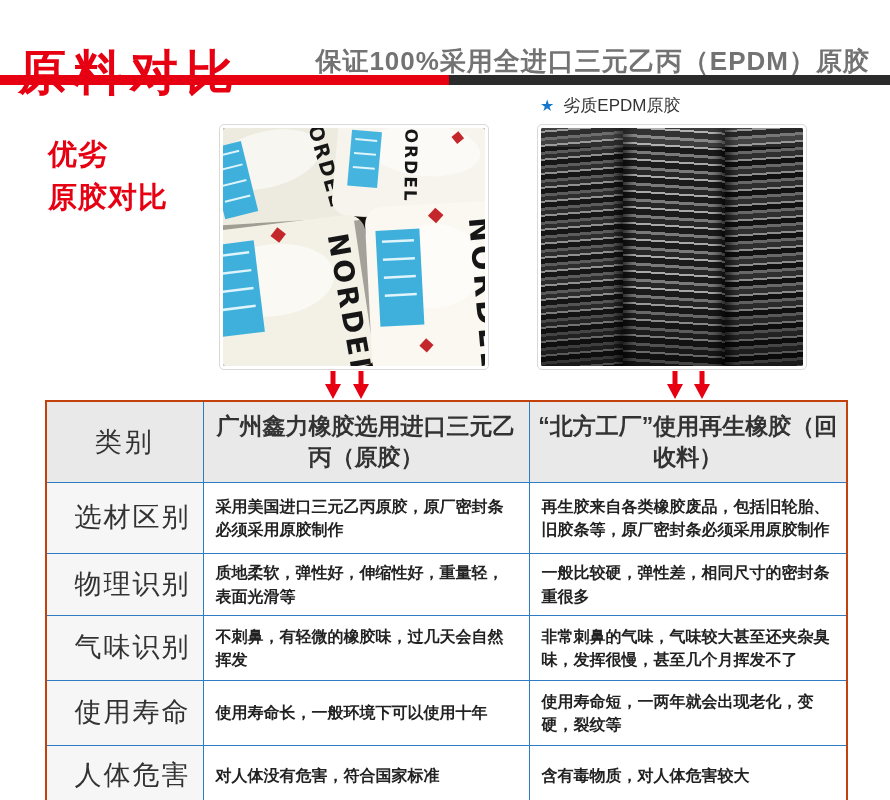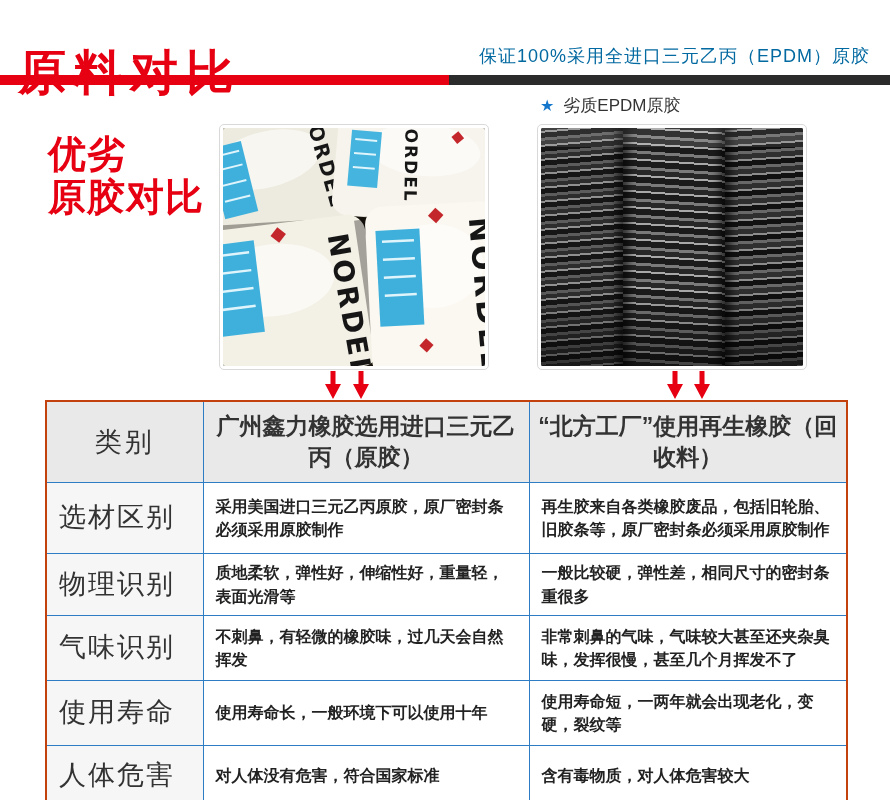--- a/index.html
+++ b/index.html
@@ -2,29 +2,29 @@
 <html><head>
 <meta charset="utf-8">
 <style>
   html,body{margin:0;padding:0;background:#fff;}
   .canvas{position:relative;width:890px;height:800px;background:#fff;overflow:hidden;
           font-family:"Liberation Sans","DejaVu Sans",sans-serif;}
 
   
   .page-title{position:absolute;left:18px;top:9px;font-size:48px;font-weight:bold;
               color:#e60012;letter-spacing:8px;white-space:nowrap;}
-  .subtitle{position:absolute;right:20px;top:44px;font-size:18px;font-weight:normal;
-            color:#0369a1;white-space:nowrap;letter-spacing:1px;}
+  .subtitle{position:absolute;right:20px;top:44px;font-size:26px;font-weight:bold;
+            color:#737373;white-space:nowrap;letter-spacing:1px;}
   .bar{position:absolute;left:0;top:75px;width:890px;height:10px;font-size:0;}
   .bar-red{display:inline-block;width:449px;height:10px;background:#e60012;vertical-align:top;}
   .bar-dark{display:inline-block;width:441px;height:10px;background:#2b2b2b;vertical-align:top;}
 
   
   .side-heading{position:absolute;left:48px;top:133px;color:#e60012;font-weight:bold;
-                font-size:38px;line-height:43px;letter-spacing:1px;}
+                font-size:29px;line-height:43px;letter-spacing:1px;}
 
   
   .caption{position:absolute;top:94px;font-size:17px;color:#333;white-space:nowrap;}
   .caption .star{color:#1577cc;font-size:16px;margin-right:9px;}
   .caption-good{left:222px;margin-top:44px;} .caption-bad{left:540px;}
 
   
   .photo-frame{position:absolute;top:124px;width:270px;height:246px;background:#fff;
                border:1px solid #d9d9d9;border-radius:5px;padding:3px;box-sizing:border-box;}
   .frame-good{left:219px;} .frame-bad{left:537px;}
@@ -50,21 +50,21 @@
   .a1{left:322px;} .a2{left:350px;} .a3{left:664px;} .a4{left:691px;}
 
   
   .cmp{position:absolute;left:45px;top:400px;width:801px;border-collapse:collapse;
        table-layout:fixed;border:2px solid #c2410c;}
   .cmp th,.cmp td{border:1px solid #2e7cc3;box-sizing:border-box;}
   .cmp .head th{background:#e9e9e9;text-align:center;vertical-align:middle;color:#333;}
   .cmp .head .cat{font-size:27px;font-weight:400;letter-spacing:3px;}
   .cmp .head .side{font-size:23px;font-weight:bold;padding:9px 6px;}
   .cmp .rowlab{background:#f6f6f6;font-size:27px;font-weight:400;color:#333;
-               text-align:left;vertical-align:middle;letter-spacing:2px;}
+               text-align:right;vertical-align:middle;letter-spacing:2px;}
   .cmp td{background:#fff;font-size:16px;font-weight:600;color:#222;line-height:1.45;
           vertical-align:middle;text-align:left;padding:6px 12px;}
 </style>
 </head>
 <body>
 
 <div class="canvas">
 
   <h1 class="page-title">原料对比</h1>
   <div class="subtitle">保证100%采用全进口三元乙丙（EPDM）原胶</div>

